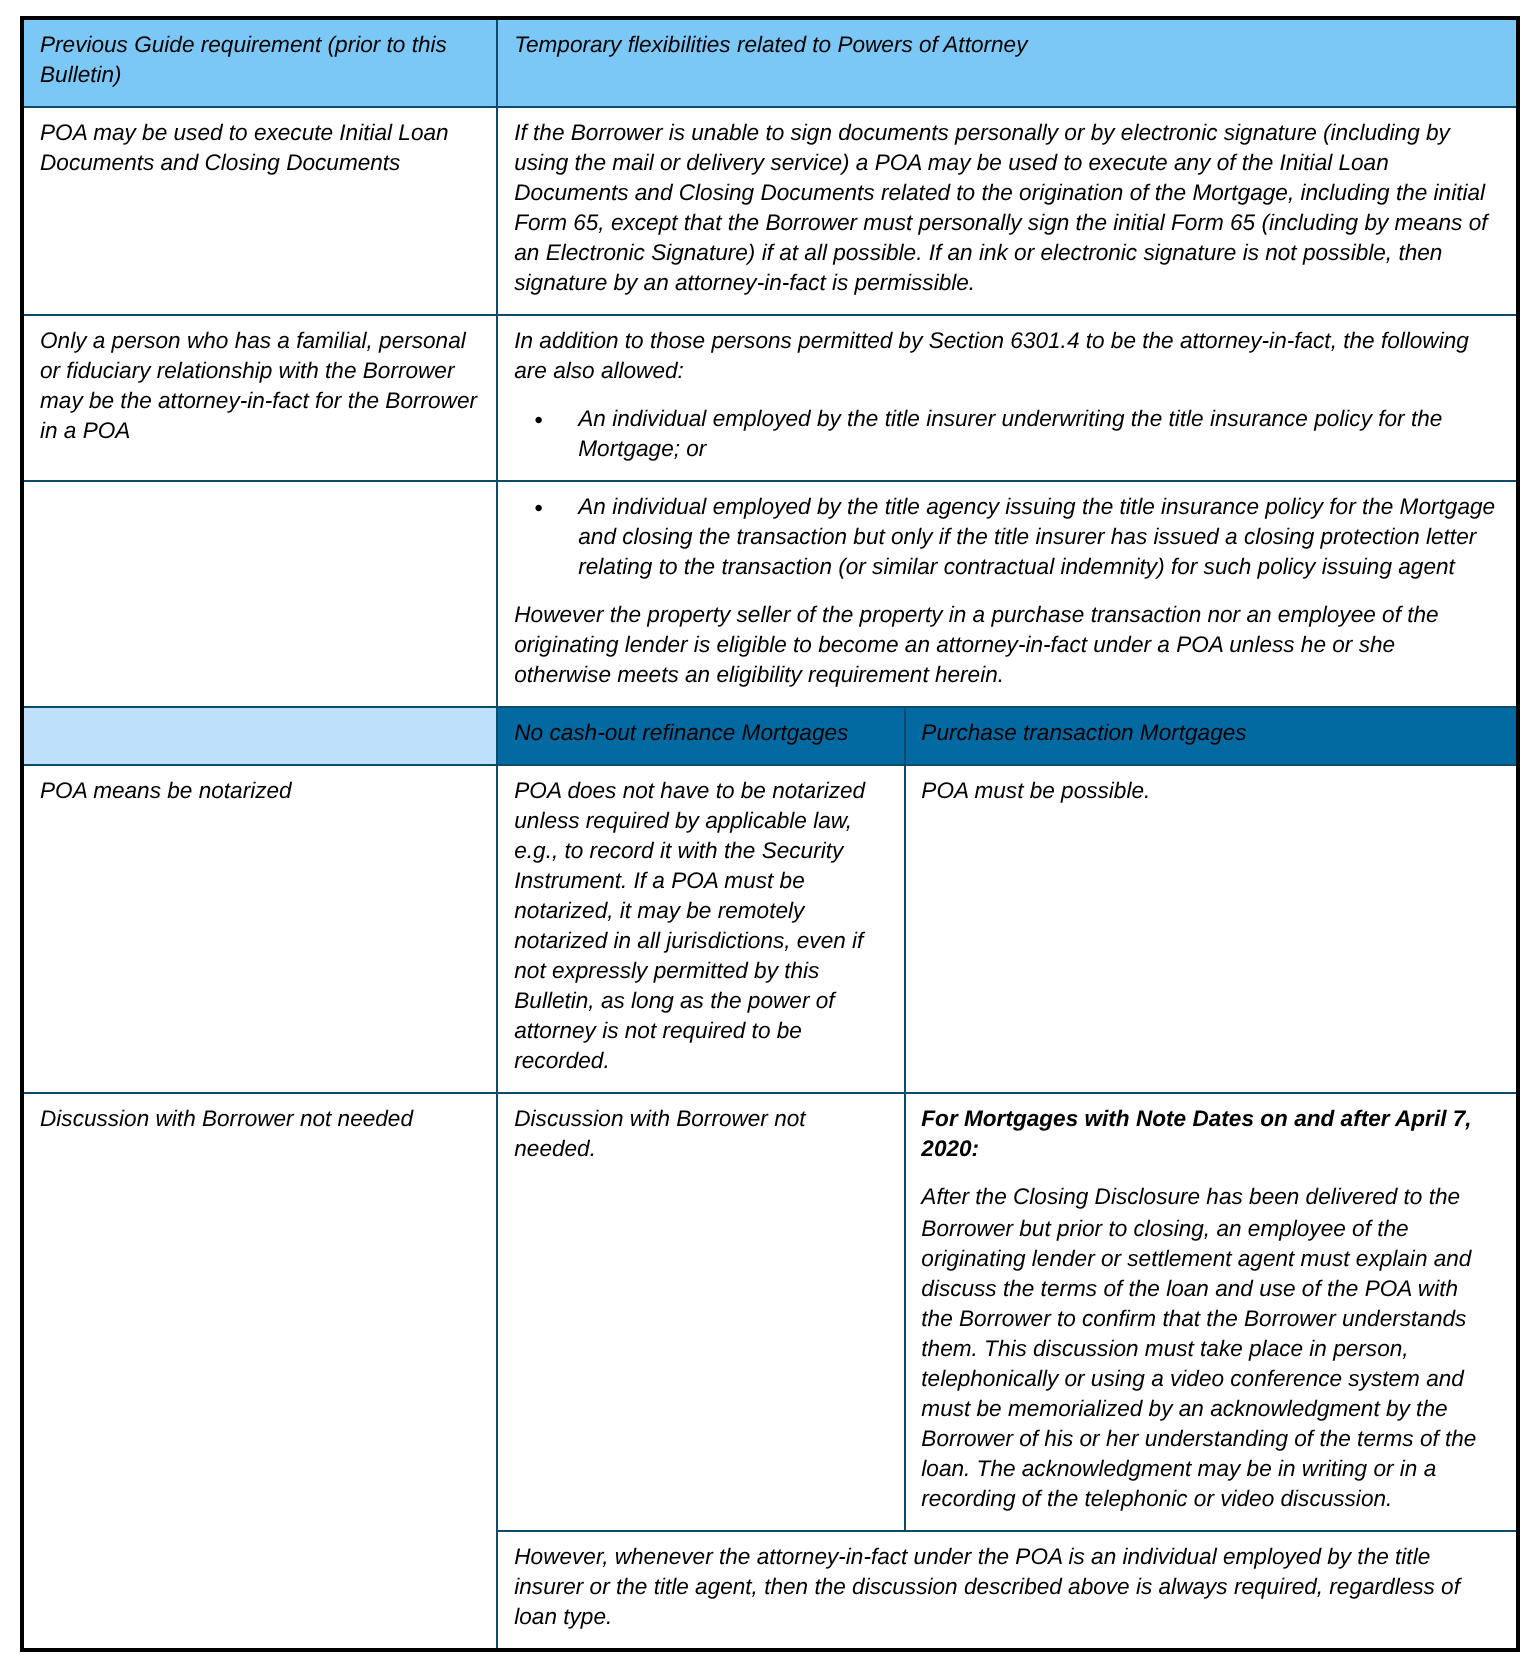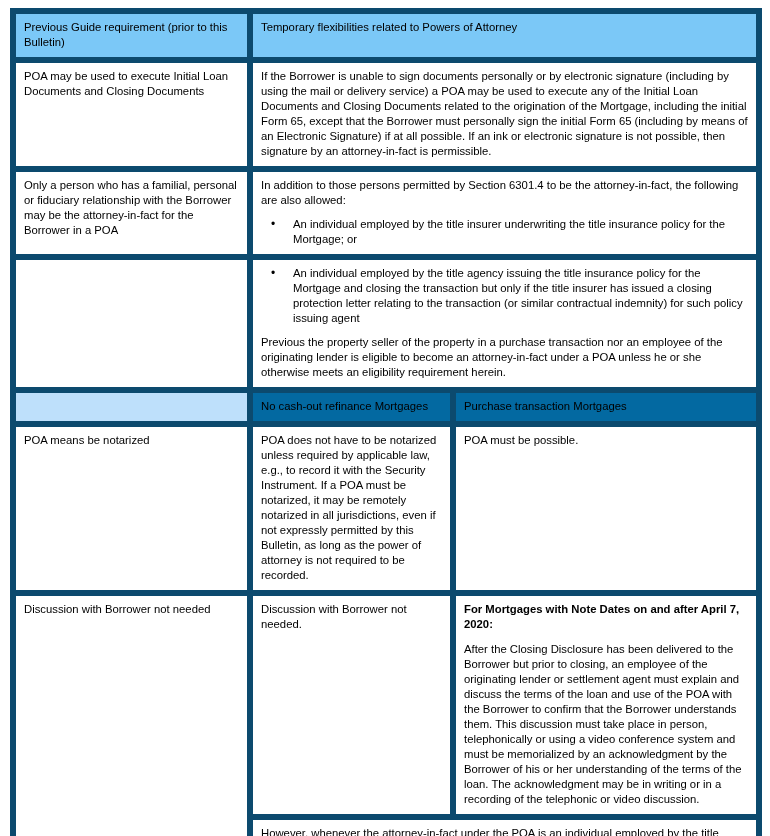--- a/index.html
+++ b/index.html
@@ -22,27 +22,28 @@
     background: #ffffff;
   }
   table.poa-table {
     width: 750px;
     border-collapse: collapse;
     table-layout: fixed;
     border: 2px solid #000000;
   }
   table.poa-table td,
   table.poa-table th {
-    border: 6px solid #0c4a6e;
+    border: 1px solid #0c4a6e;
     vertical-align: top;
     padding: 6px 8px 7px 8px;
     font-size: 11.3px;
     line-height: 1.33;
     font-weight: normal;
     text-align: left;
+    font-style: italic;
   }
   .hdr-main {
     background: #7BC8F7;
     text-align: center;
     font-weight: bold;
     font-size: 11.6px;
     padding-top: 7px;
     padding-bottom: 8px;
     line-height: 1.3;
   }
@@ -127,21 +128,21 @@
 
       <tr>
         <td class="cell"></td>
         <td class="cell" colspan="2">
           <ul>
             <li>
               <span class="bullet-dot">•</span>
               <span>An individual employed by the title agency issuing the title insurance policy for the Mortgage and closing the transaction but only if the title insurer has issued a closing protection letter relating to the transaction (or similar contractual indemnity) for such policy issuing agent</span>
             </li>
           </ul>
-          <p>Previous the property seller of the property in a purchase transaction nor an employee of the originating lender is eligible to become an attorney-in-fact under a POA unless he or she otherwise meets an eligibility requirement herein.</p>
+          <p>However the property seller of the property in a purchase transaction nor an employee of the originating lender is eligible to become an attorney-in-fact under a POA unless he or she otherwise meets an eligibility requirement herein.</p>
         </td>
       </tr>
 
       <tr>
         <th class="hdr-sub blank"></th>
         <th class="hdr-sub">No cash-out refinance Mortgages</th>
         <th class="hdr-sub">Purchase transaction Mortgages</th>
       </tr>
 
       <tr>

